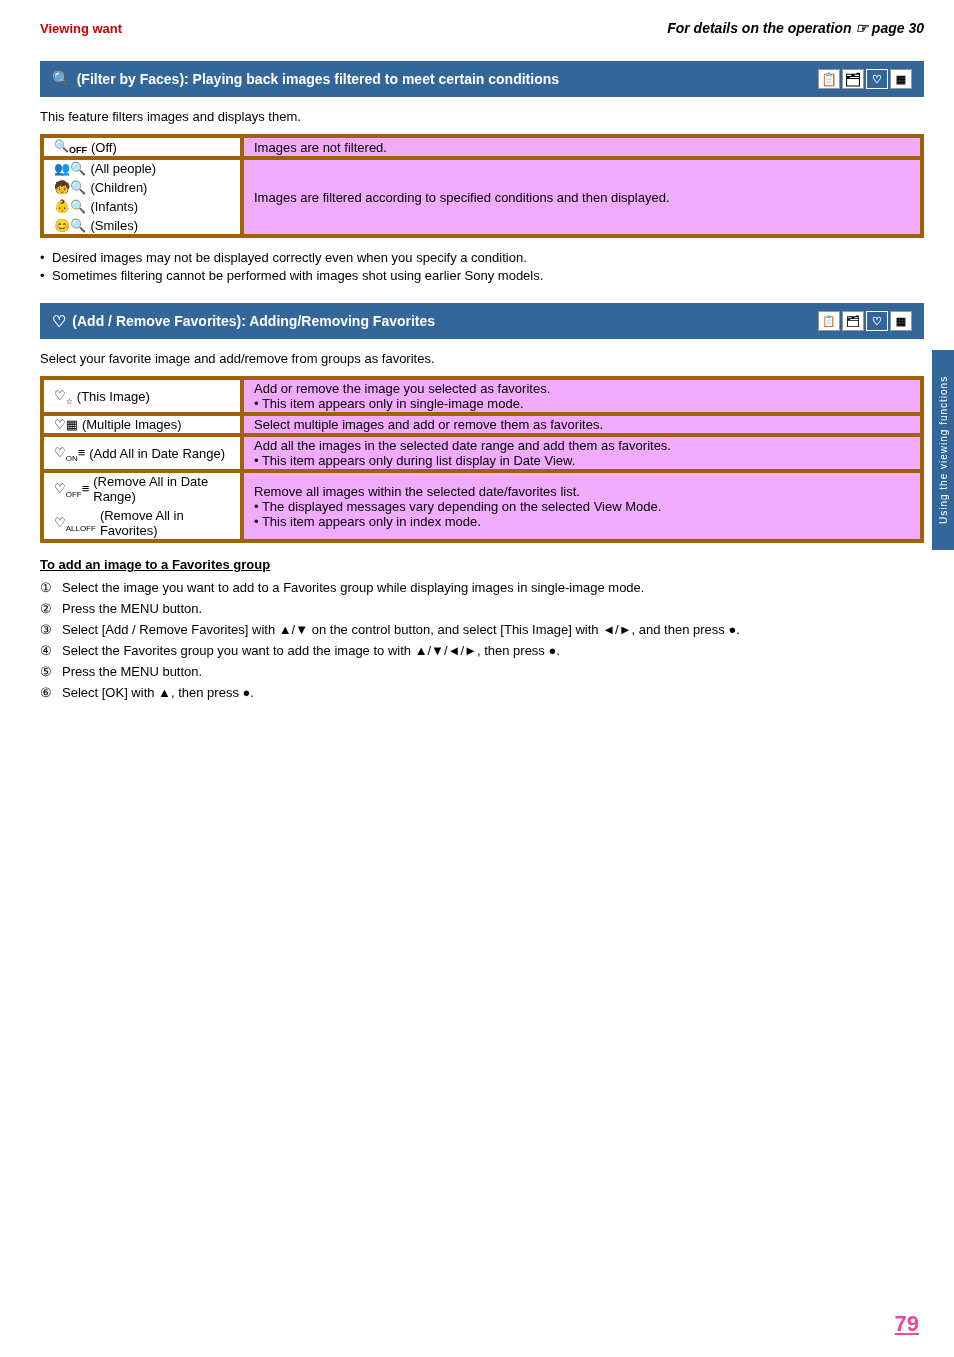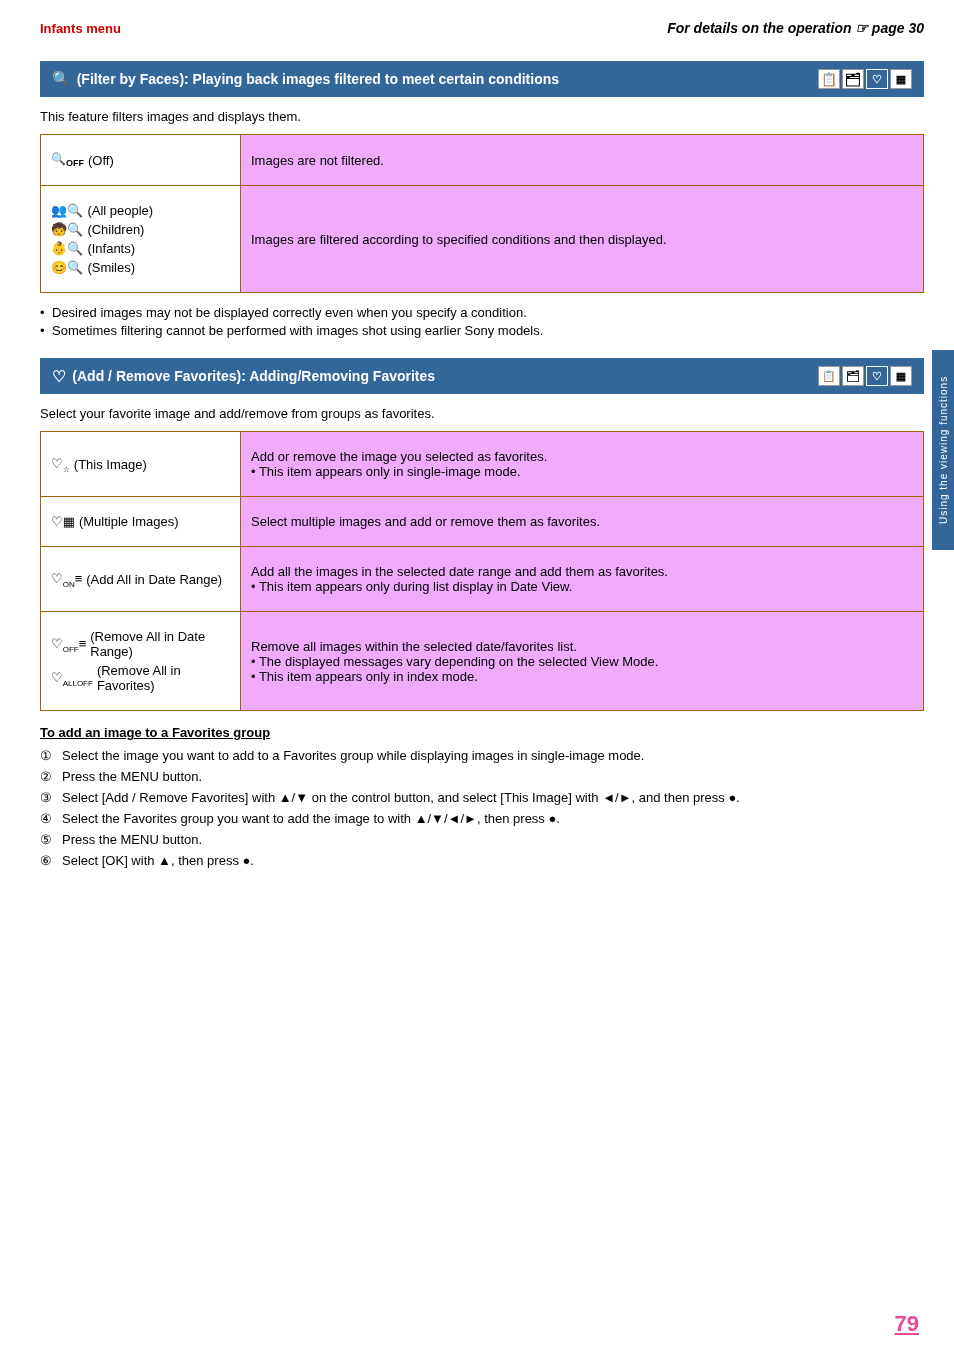--- a/index.html
+++ b/index.html
@@ -89,22 +89,22 @@
     }
 
     
     .content-table {
       width: 100%;
       border-collapse: collapse;
       margin-bottom: 12px;
       font-size: 13px;
     }
     .content-table td {
-      border: 1px solid #a16207;
-      padding: 17px 10px;
+      border: 4px solid #a16207;
+      padding: 1px 10px;
       vertical-align: middle;
     }
     .content-table td:first-child {
       width: 200px;
       background: #fff;
     }
     .content-table td:last-child {
       background: #f0abfc;
     }
     .icon-label {
@@ -189,21 +189,21 @@
       color: #ec4899;
       text-decoration: underline;
     }
   </style>
 </head>
 <body>
 
 <div class="page-container">
 
   <div class="header">
-    <div class="header-left">Infants menu</div>
+    <div class="header-left">Viewing want</div>
     <div class="header-right">
       <em><span>For details on the operation</span>
       <span> ☞ </span>
       <span>page 30</span></em>
     </div>
   </div>
 
   <div class="section-box">
     <div class="section-box-title">
       <span style="font-size:15px;">🔍</span>

